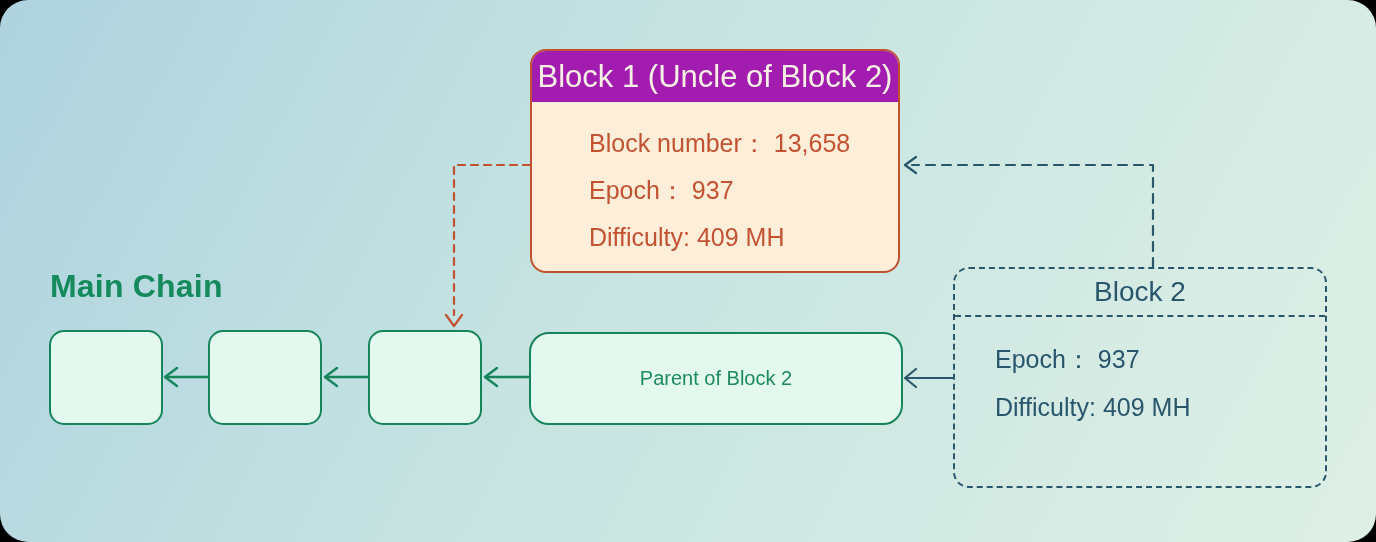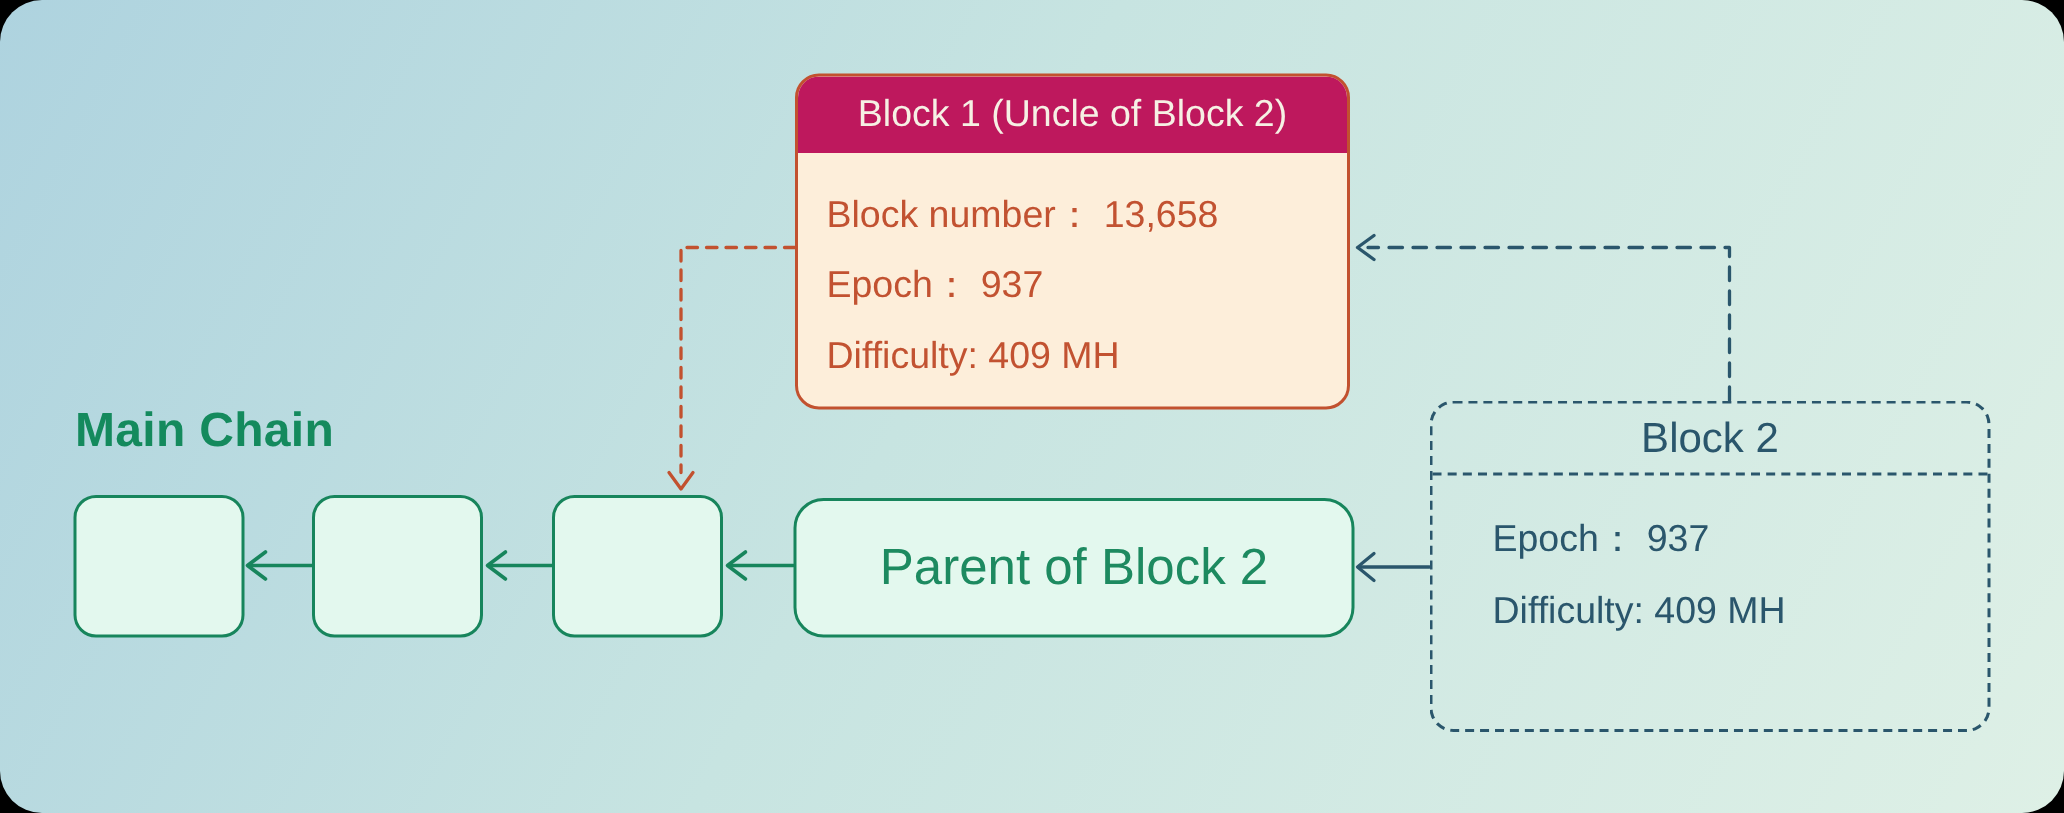--- a/index.html
+++ b/index.html
@@ -46,48 +46,49 @@
     position: absolute;
     left: 529px; top: 332px;
     width: 374px; height: 93px;
     box-sizing: border-box;
     background: #e3f8ee;
     border: 2px solid #17855c;
     border-radius: 20px;
     display: flex;
     align-items: center;
     justify-content: center;
-    font-size: 34px;
+    font-size: 20px;
     color: #1d8a60;
   }
   .block1-card {
     position: absolute;
     left: 530px; top: 49px;
     width: 370px; height: 224px;
     box-sizing: border-box;
     background: #fdeeda;
     border: 2px solid #c2512f;
     border-radius: 16px;
     overflow: hidden;
   }
   .block1-header {
     box-sizing: border-box;
     height: 51px;
-    background: #be185d;
+    background: #a21caf;
     color: #f6f0e4;
-    font-size: 25px;
+    font-size: 31px;
     display: flex;
     align-items: center;
     justify-content: center;
   }
   .block1-body {
-    padding: 18px 0 0 19px;
+    padding: 18px 0 0 41px;
     color: #c25231;
     font-size: 25px;
     line-height: 47px;
+    margin-left: 16px;
   }
   .block2-card {
     position: absolute;
     left: 953px; top: 267px;
     width: 374px; height: 221px;
     box-sizing: border-box;
     border: 2px dashed #2a566c;
     border-radius: 16px;
     background: transparent;
   }

